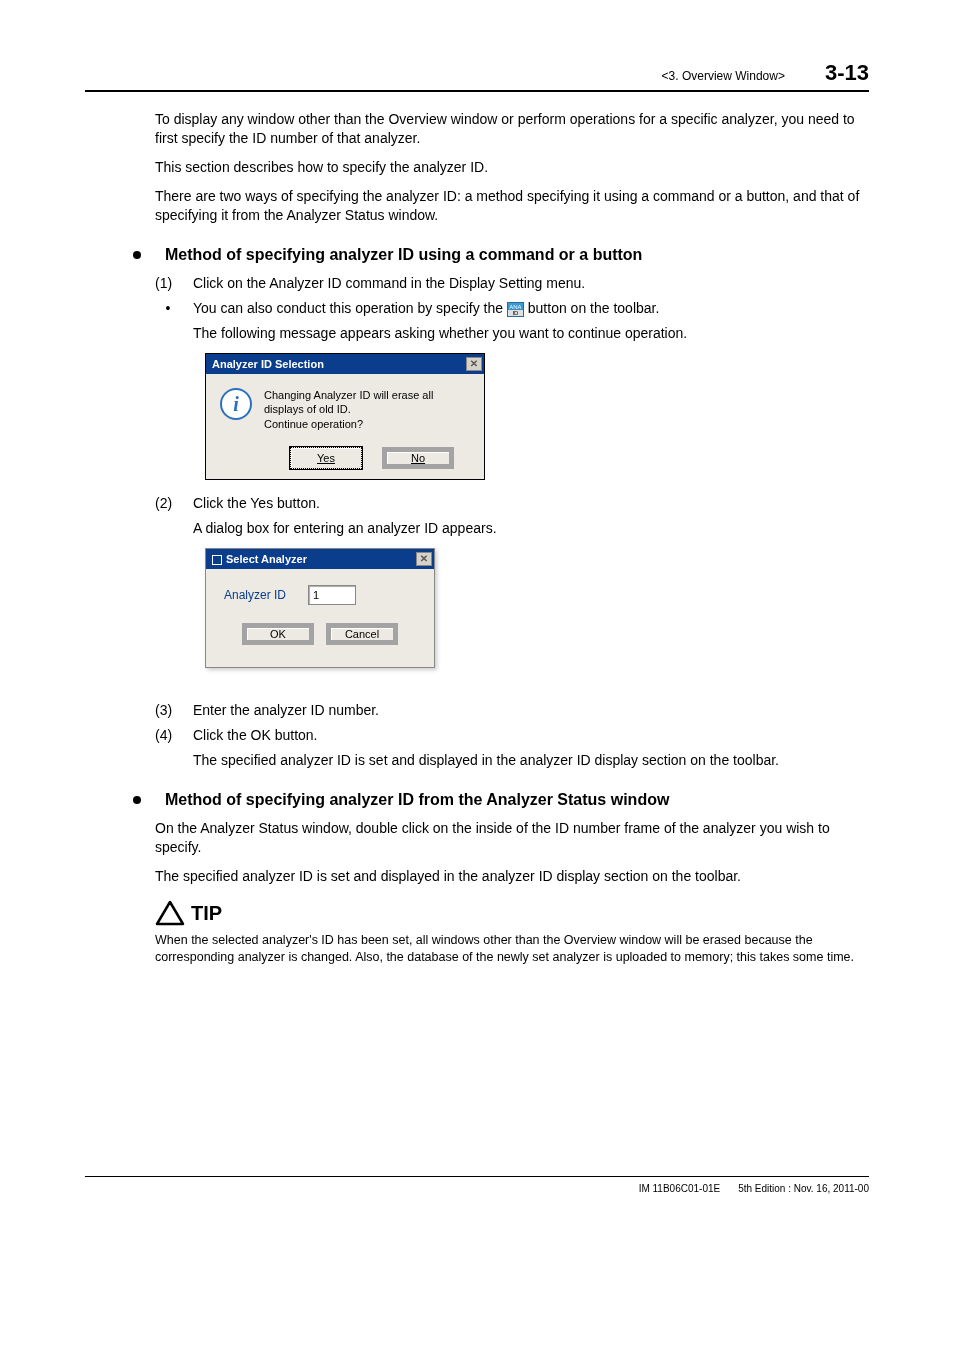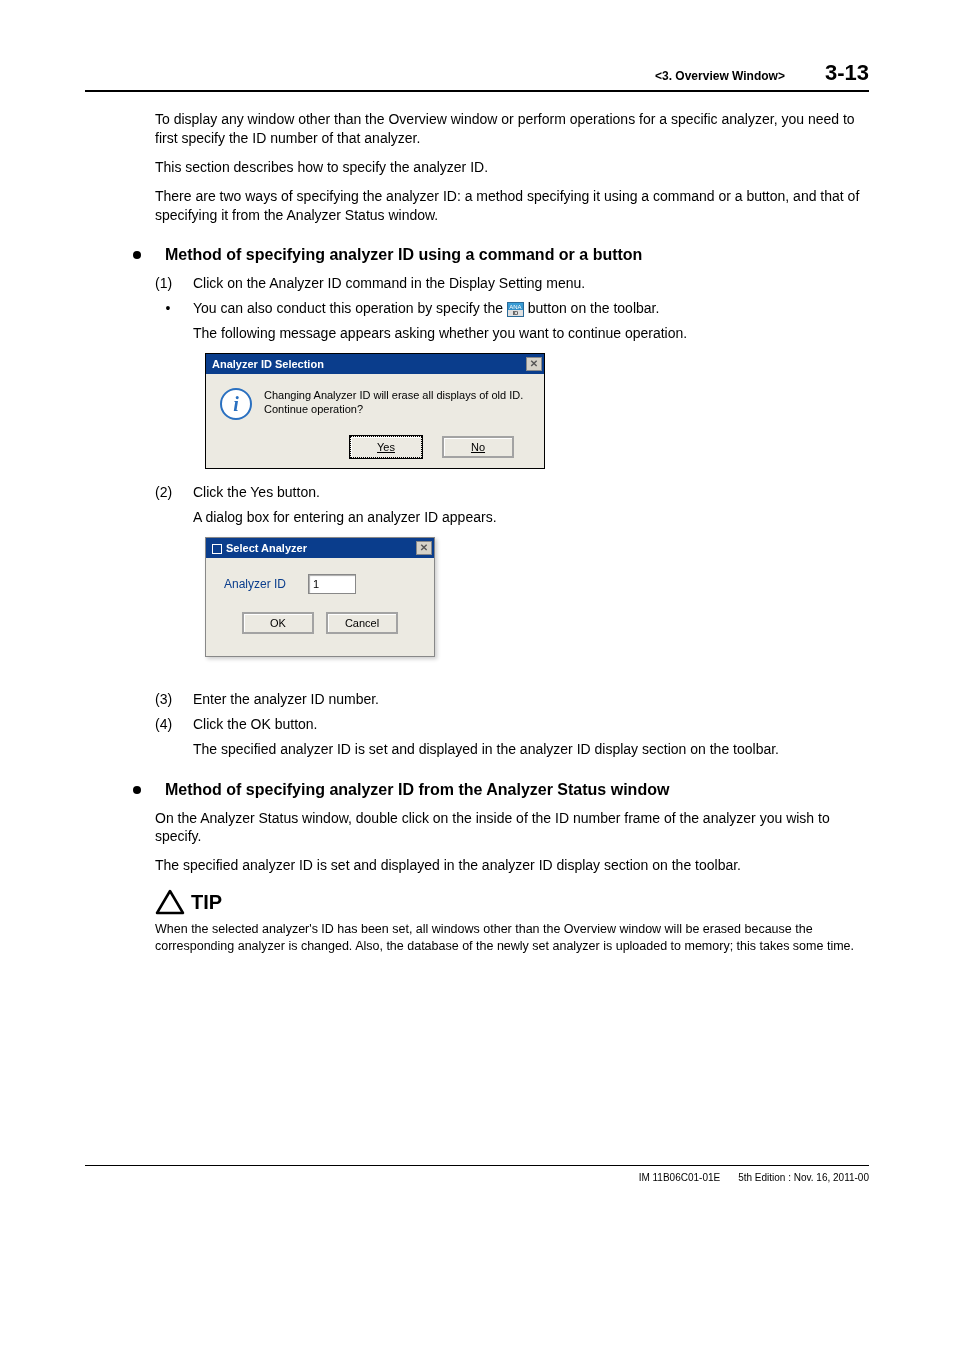--- a/index.html
+++ b/index.html
@@ -1,42 +1,42 @@
 <!DOCTYPE html>
 <html><head>
   <meta charset="utf-8">
   <style>
     * { box-sizing: border-box; margin: 0; padding: 0; }
     body { font-family: Arial, Helvetica, sans-serif; background: #fff; width: 954px; margin: 0 auto; color: #000; }
     .page { padding: 60px 85px 30px 85px; }
     .hdr { display: flex; justify-content: flex-end; align-items: baseline; border-bottom: 2px solid #000; padding-bottom: 4px; margin-bottom: 18px; gap: 40px; }
-    .hdr-chapter { font-size: 12px; font-weight: bold; }
+    .hdr-chapter { font-size: 12px; font-weight: normal; }
     .hdr-page { font-size: 22px; font-weight: bold; }
     .h1 { font-size: 30px; font-weight: bold; margin-bottom: 10px; display: flex; gap: 48px; }
     .body-indent { margin-left: 70px; }
     .para { font-size: 14px; line-height: 1.35; margin-bottom: 10px; }
     .h2 { font-size: 16px; font-weight: bold; color: #000; margin-top: 22px; margin-bottom: 10px; margin-left: 48px; display: flex; align-items: center; gap: 24px; }
     .bullet-dot { width: 8px; height: 8px; background: #000; border-radius: 50%; display: inline-block; flex-shrink: 0; }
     .step-list { margin-left: 70px; font-size: 14px; }
     .step { display: flex; gap: 12px; margin-bottom: 6px; line-height: 1.35; }
     .step-num { min-width: 26px; }
     .step-bullet { min-width: 26px; text-align: center; }
     .step-body { flex: 1; }
     .step-sub { margin-left: 38px; font-size: 14px; line-height: 1.35; margin-bottom: 10px; }
     .inline-icon { display: inline-block; width: 17px; height: 15px; background: linear-gradient(#3a9fd8,#2a80b8); border: 1px solid #2a6a98; vertical-align: middle; position: relative; font-size: 6px; color: #fff; text-align: center; line-height: 7px; padding-top: 1px; }
     .inline-icon::after { content: 'ID'; position: absolute; bottom: 0; left: 0; right: 0; color: #000; background: #e0e0e0; font-size: 6px; line-height: 6px; }
 
     
-    .dlg1 { margin-left: 120px; margin-top: 6px; margin-bottom: 14px; width: 340px; border: 1px solid #000; background: #eceae2; font-size: 11px; }
+    .dlg1 { margin-left: 120px; margin-top: 6px; margin-bottom: 14px; width: 280px; border: 1px solid #000; background: #eceae2; font-size: 11px; }
     .dlg1-title { display: flex; justify-content: space-between; align-items: center; background: linear-gradient(#0a3d8c,#0a3d8c); color: #fff; font-weight: bold; padding: 3px 2px 3px 6px; font-size: 11px; }
     .dlg1-body { display: flex; align-items: flex-start; gap: 12px; padding: 14px 14px 10px 14px; }
     .info-ico { width: 32px; height: 32px; border-radius: 50%; border: 2px solid #2a70c0; color: #2a70c0; display: flex; align-items: center; justify-content: center; font-family: Georgia, serif; font-style: italic; font-weight: bold; font-size: 20px; flex-shrink: 0; background: #fff; }
     .dlg1-msg { font-size: 11px; line-height: 1.3; }
     .dlg1-btns { display: flex; justify-content: flex-end; gap: 20px; padding: 6px 30px 10px 10px; }
-    .winbtn { min-width: 72px; height: 22px; background: #eceae2; border: 2px solid #a3a3a3; box-shadow: 1px 1px 0 #fff inset; font-size: 11px; cursor: pointer; }
+    .winbtn { min-width: 72px; height: 22px; background: #eceae2; border: 5px solid #a3a3a3; box-shadow: 1px 1px 0 #fff inset; font-size: 11px; cursor: pointer; }
     .winbtn.focus { border: 1px dotted #000; outline: 1px solid #000; }
     .xbtn { width: 16px; height: 14px; background: #d6d2c8; border: 1px solid #888; display: flex; align-items: center; justify-content: center; font-size: 10px; line-height: 1; color: #555; cursor: pointer; }
 
     
     .dlg2 { margin-left: 120px; margin-top: 6px; margin-bottom: 33px; width: 230px; border: 1px solid #888; background: #eceae2; font-size: 11px; box-shadow: 2px 2px 4px rgba(0,0,0,.2); }
     .dlg2-title { display: flex; justify-content: space-between; align-items: center; background: linear-gradient(#0a3d8c,#0a3d8c); color: #fff; font-weight: bold; padding: 3px 2px 3px 6px; font-size: 11px; }
     .mini-sq { width: 10px; height: 10px; border: 1px solid #fff; margin-right: 4px; display: inline-block; vertical-align: middle; }
     .dlg2-body { padding: 16px 18px 8px 18px; display: flex; align-items: center; gap: 22px; }
     .dlg2-lbl { color: #0a3d8c; font-size: 12px; }
     .dlg2-in { width: 48px; height: 20px; border: 1px solid #888; box-shadow: inset 1px 1px 1px #aaa; background: #fff; padding: 2px 4px; font-size: 11px; }

